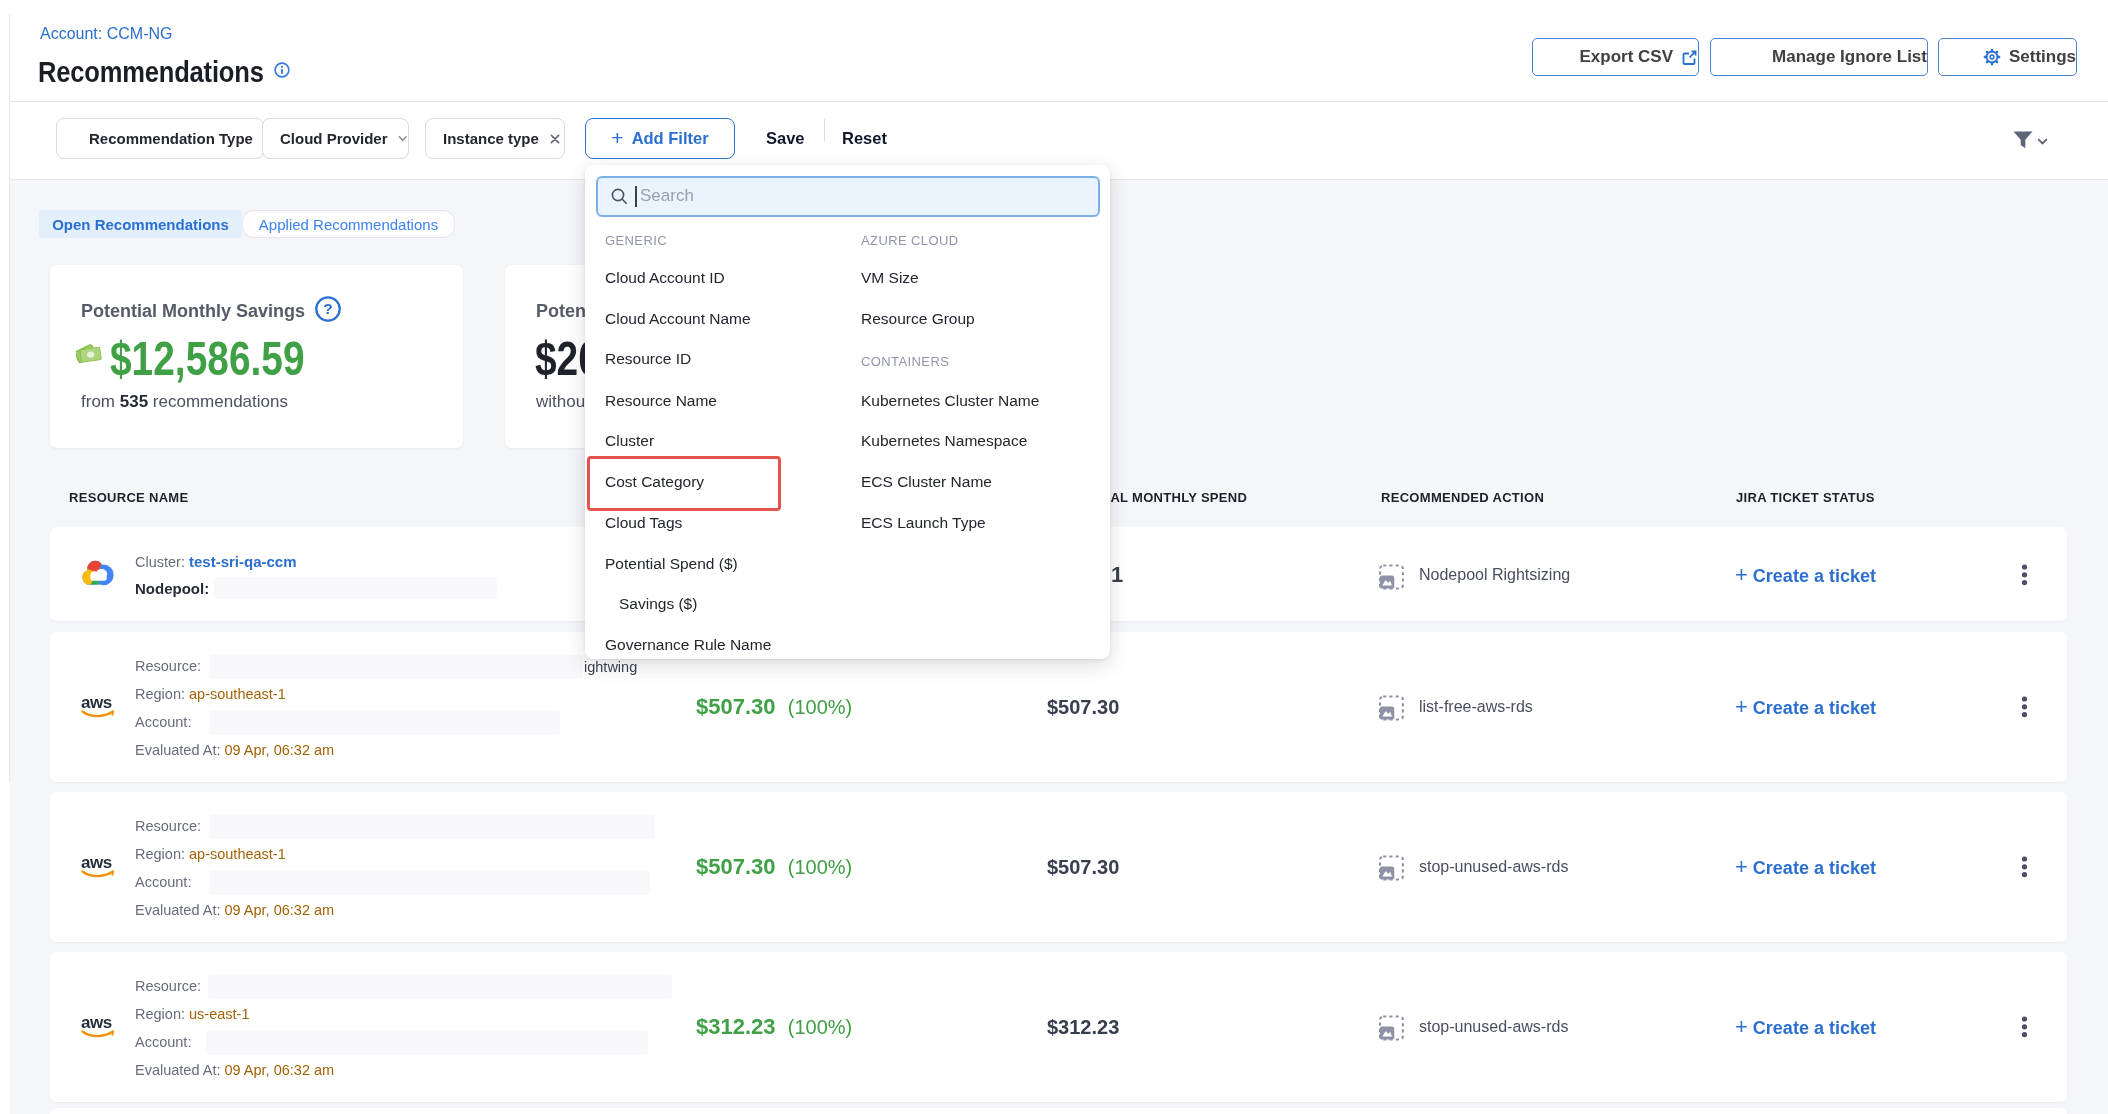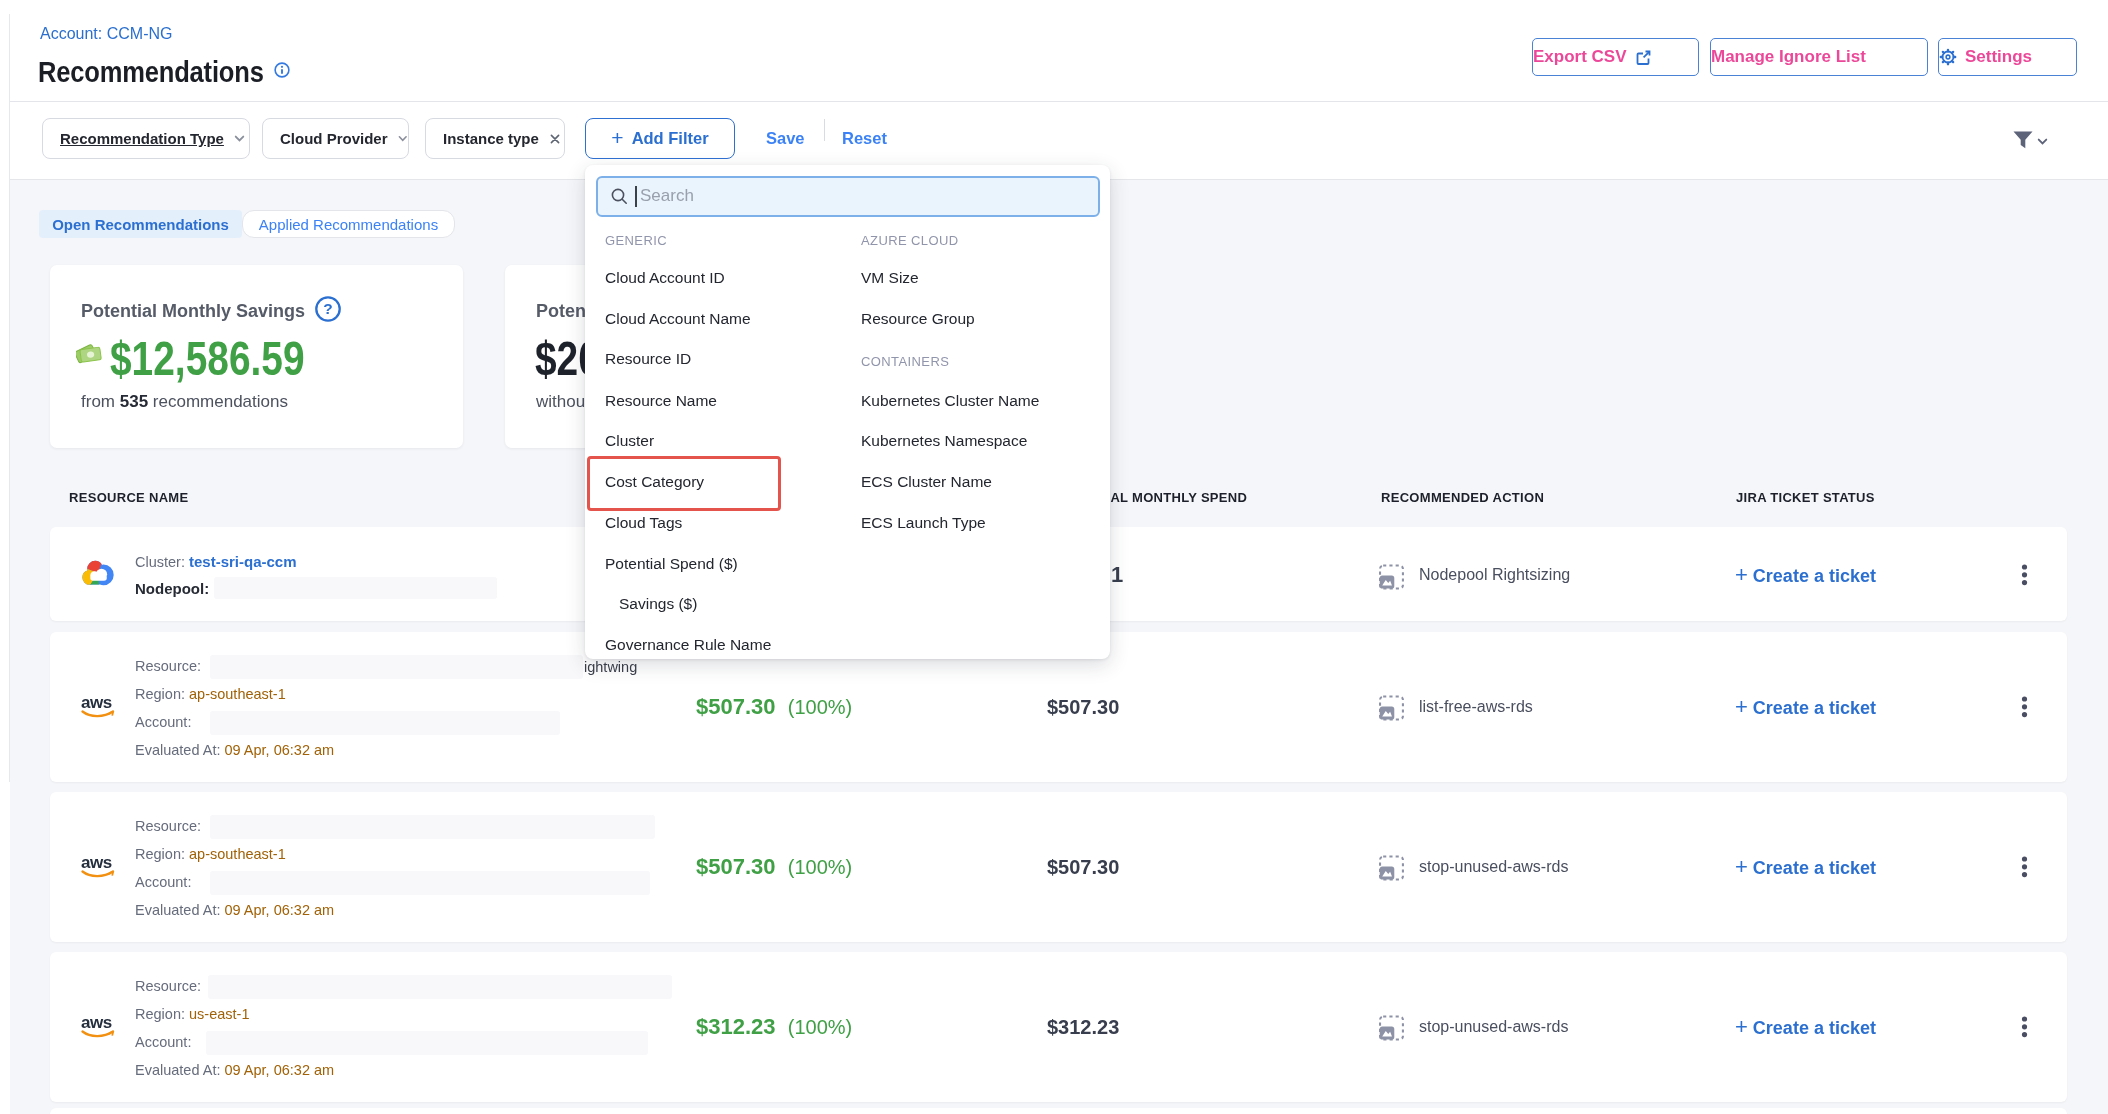--- a/index.html
+++ b/index.html
@@ -5,23 +5,23 @@
   html,body{margin:0;padding:0;}
   body{width:2108px;height:1114px;overflow:hidden;background:#fff;
        font-family:"Liberation Sans", sans-serif;-webkit-font-smoothing:antialiased;}
   .abs{position:absolute;}
   #canvas{position:relative;width:2108px;height:782px;background:#fff;}
   #frame{position:absolute;left:9px;top:14px;right:0;bottom:0;
          border-left:1px solid #e7e8ee;background:#fff;}
   #header{position:absolute;left:10px;top:15px;width:2098px;height:86px;background:#fff;border-bottom:1px solid #e3e5ea;}
   #filterbar{position:absolute;left:10px;top:102px;width:2098px;height:77px;background:#fff;border-bottom:1px solid #e4e6ea;}
   #content{position:absolute;left:10px;top:180px;width:2098px;height:934px;background:#f5f6f9;}
-  .blue{color:#3b82f6;}
+  .blue{color:#0f172a;}
   .btn{position:absolute;height:38px;border:1.5px solid #4a82d6;border-radius:5px;background:#fff;
-       color:#ec4899;font-weight:bold;font-size:17px;display:flex;align-items:center;justify-content:flex-start;gap:8px;box-sizing:border-box;}
+       color:#404040;font-weight:bold;font-size:17px;display:flex;align-items:center;justify-content:flex-end;gap:8px;box-sizing:border-box;}
   .chip{position:absolute;top:16px;height:41px;border:1px solid #d8dae2;border-radius:8px;background:#fff;
         display:flex;align-items:center;box-sizing:border-box;font-size:15px;font-weight:bold;color:#24272f;white-space:nowrap;}
   .card{position:absolute;top:85px;height:183px;background:#fff;border-radius:7px;box-shadow:0 1px 3px rgba(35,40,60,.07);}
   .row{position:absolute;left:39.5px;width:2017.5px;background:#fff;border-radius:6px;box-shadow:0 1px 2px rgba(40,44,63,.05);}
   .lbl{color:#666c7c;}
   .val{color:#a16207;}
   .blur{position:absolute;height:24px;background:#f8f8fa;border-radius:3px;}
   .green{color:#3fa045;}
   .hdr{position:absolute;top:310px;font-size:13px;font-weight:bold;color:#1d202a;letter-spacing:.3px;white-space:nowrap;}
   .item{position:absolute;font-size:15.5px;color:#23262f;white-space:nowrap;transform:translateY(-50%);}
@@ -56,21 +56,21 @@
     <div class="btn" style="left:1928px;top:23px;width:139px;">
       <svg width="18" height="18" viewBox="0 0 20 20" fill="none" stroke="#2b6fd0">
         <circle cx="10" cy="10" r="6.1" stroke-width="2"></circle>
         <circle cx="10" cy="10" r="2.1" stroke-width="1.7"></circle>
         <g stroke-width="2.6" stroke-linecap="round">
           <path d="M10 2v1.6M10 16.4V18M2 10h1.6M16.4 10H18M4.3 4.3l1.2 1.2M14.5 14.5l1.2 1.2M15.7 4.3l-1.2 1.2M5.5 14.5l-1.2 1.2"></path>
         </g>
       </svg>Settings</div>
   </div>
   <div id="filterbar">
-    <div class="chip" style="left:32px;width:208px;padding-left:17px;text-decoration:underline;">Recommendation Type
+    <div class="chip" style="left:46px;width:208px;padding-left:32px;">Recommendation Type
       <svg style="margin-left:9px" width="13" height="13" viewBox="0 0 12 12" fill="none" stroke="#8a8f9c" stroke-width="1.7" stroke-linecap="round">
           <path d="M2.5 4.2L6 7.8 9.5 4.2"></path>
         </svg>
     </div>
     <div class="chip" style="left:252px;width:147px;padding-left:17px;">Cloud Provider
       <svg style="margin-left:9px" width="13" height="13" viewBox="0 0 12 12" fill="none" stroke="#8a8f9c" stroke-width="1.7" stroke-linecap="round">
           <path d="M2.5 4.2L6 7.8 9.5 4.2"></path>
         </svg>
     </div>
     <div class="chip" style="left:415px;width:140px;padding-left:17px;">Instance type

